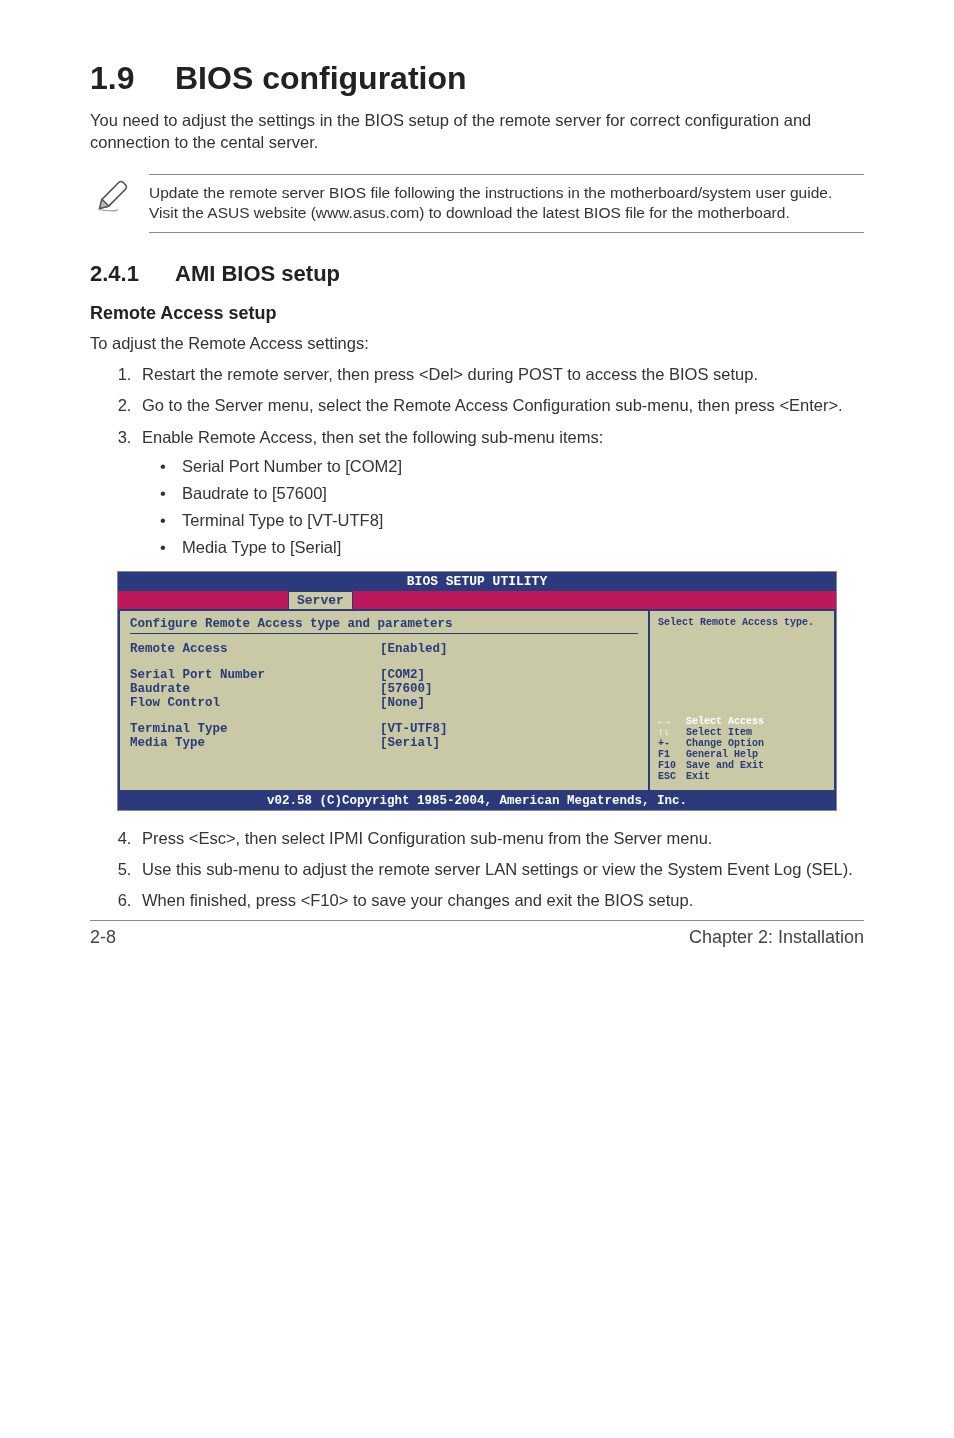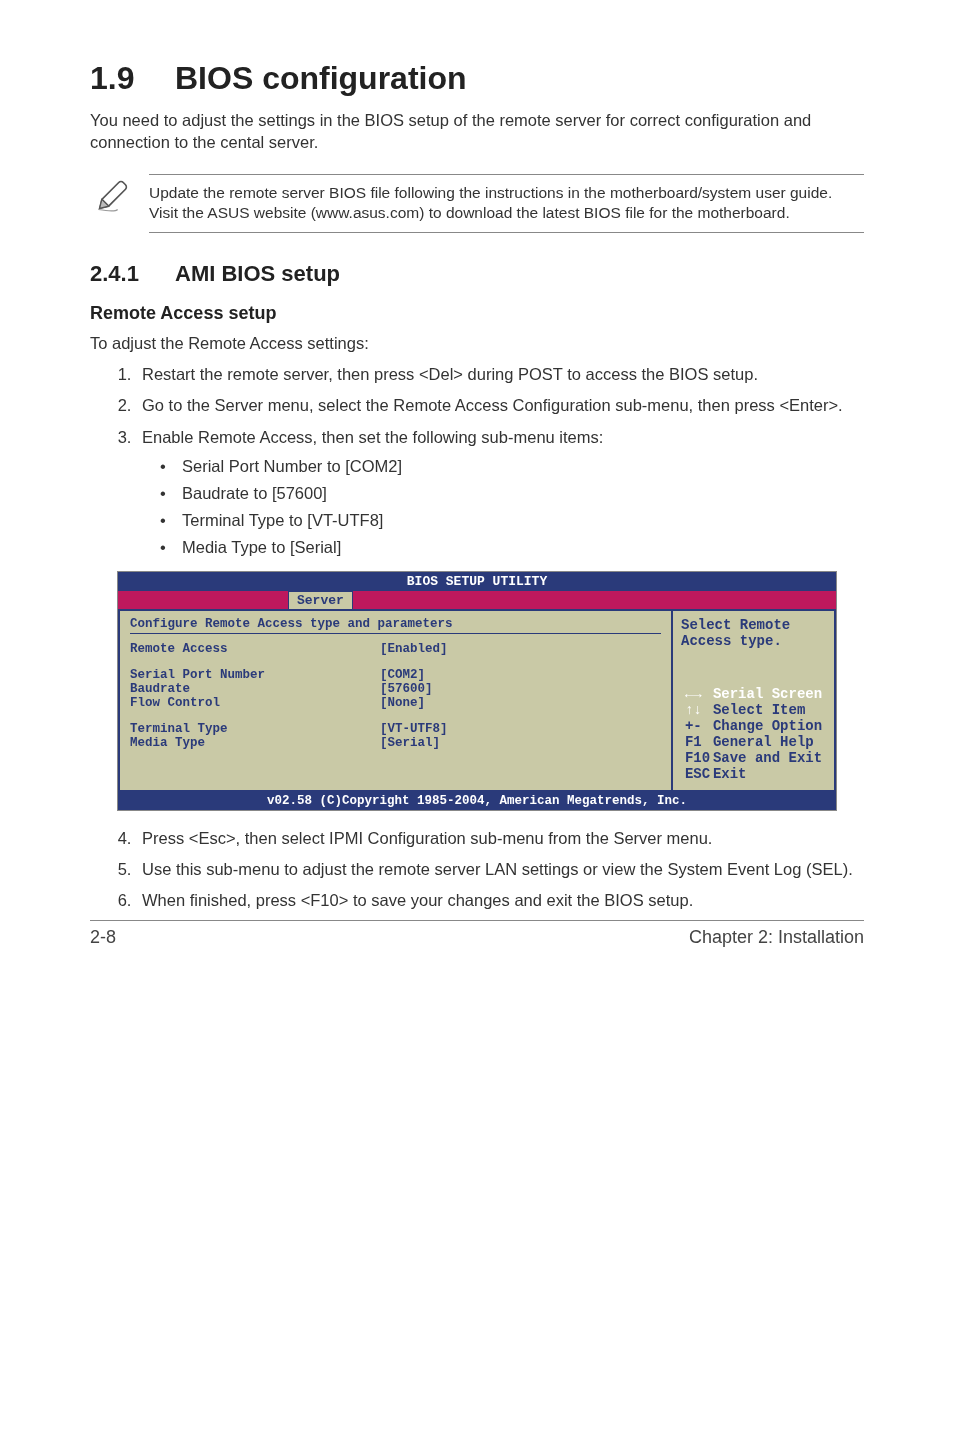--- a/index.html
+++ b/index.html
@@ -135,31 +135,30 @@
   .bios-left-title {
     border-bottom: 1px solid #2a3a7a;
     padding-bottom: 2px;
     margin-bottom: 8px;
   }
   .bios-row { display:flex; }
   .bios-label { width: 250px; }
   .bios-value { color:#2a3a7a; }
   .bios-spacer { height: 12px; }
   .bios-right {
-    width: 165px;
+    width: 188px;
     border: 2px solid #2a3a7a;
     padding: 6px 8px 8px 8px;
     font-family: "Courier New", monospace;
-    font-size: 14px;
+    font-size: 10px;
     font-weight: bold;
     color: #2a3a7a;
     display: flex;
     flex-direction: column;
     justify-content: space-between;
-    align-items: center;
   }
   .bios-help-list { font-weight: bold; color:#2a3a7a; }
   .bios-help-list .row { display:flex; }
   .bios-help-list .key { width: 28px; flex-shrink:0; color:#2a3a7a; }
   .bios-help-list .white { color:#fff; }
   .bios-footer {
     background: #2a3a7a;
     color: #fff;
     text-align: center;
     font-family: "Courier New", monospace;
@@ -252,21 +251,21 @@
       <div class="bios-row">
           <span class="bios-label">Media Type</span>
           <span class="bios-value">[Serial]</span>
         </div>
     </div>
     <div class="bios-right">
       <div>Select Remote Access type.</div>
       <div class="bios-help-list">
         <div class="row">
             <span class="key white">←→</span>
-            <span class="white">Serial Screen</span>
+            <span class="white">Select Access</span>
           </div>
         <div class="row">
             <span class="key white">↑↓</span>
             <span>Select Item</span>
           </div>
         <div class="row">
             <span class="key">+-</span>
             <span>Change Option</span>
           </div>
         <div class="row">

